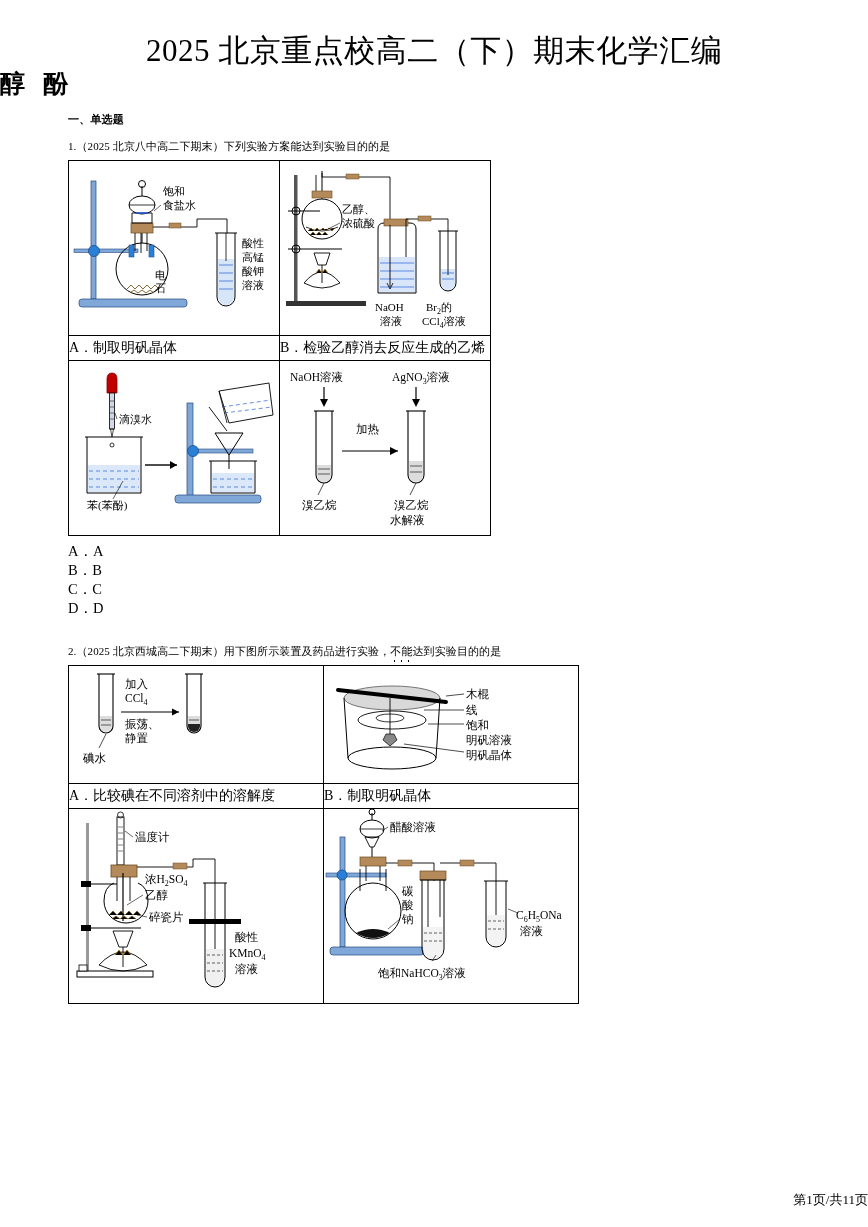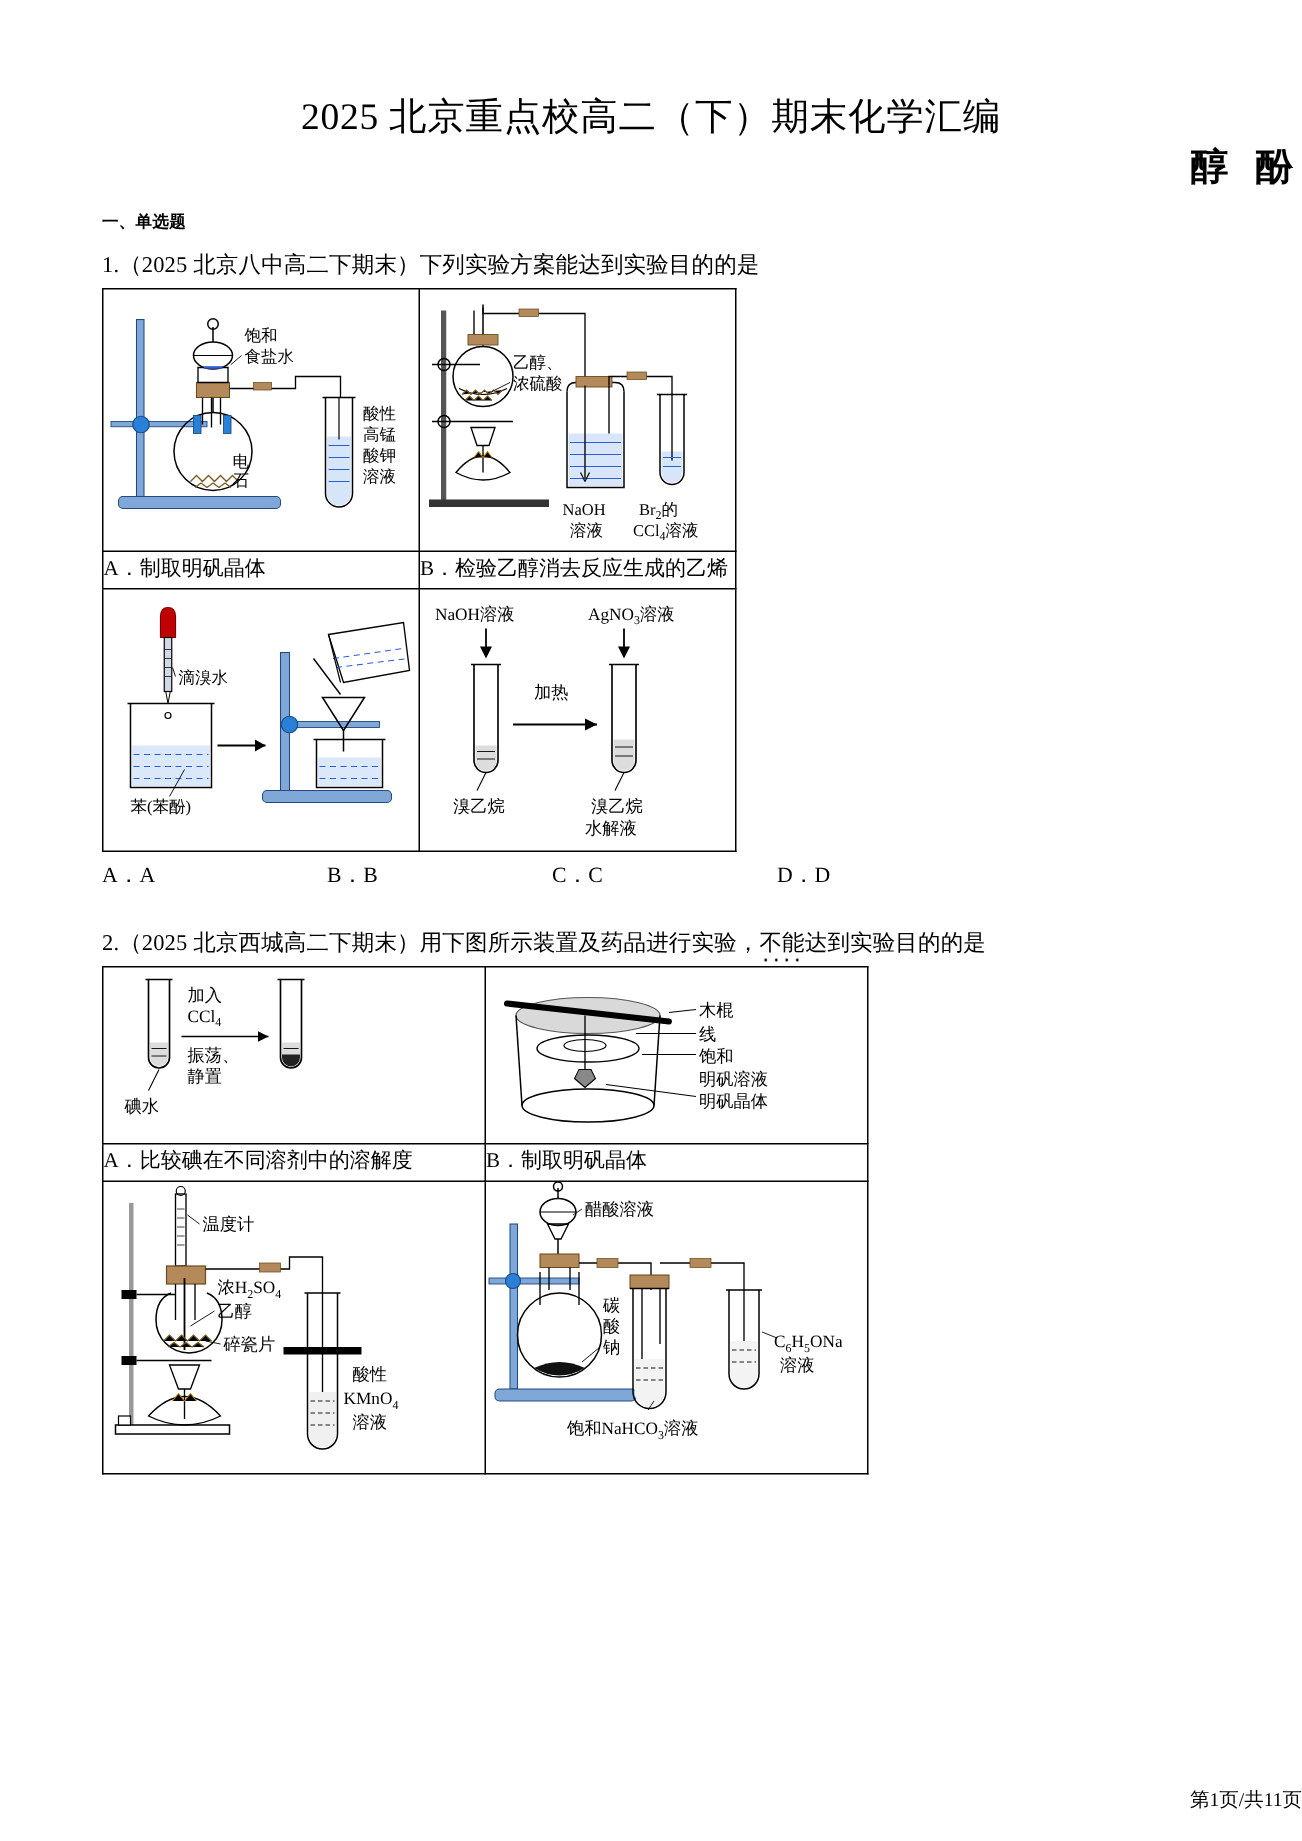--- a/index.html
+++ b/index.html
@@ -14,42 +14,42 @@
     overflow: hidden;
   }
   .page {
     position: relative;
     width: 868px;
     height: 1227px;
     padding: 0;
   }
   .doc-title {
     text-align: center;
-    font-size: 25px;
+    font-size: 31px;
     line-height: 34px;
     font-weight: normal;
     margin: 0;
-    padding-top: 62px;
+    padding-top: 34px;
     letter-spacing: 0.5px;
   }
   .doc-subtitle {
-    text-align: right;
+    text-align: left;
     font-size: 25px;
     line-height: 32px;
     margin: 0;
     letter-spacing: 6px;
   }
   .section-head {
     font-size: 11px;
     font-weight: bold;
     margin: 12px 14px 2px 68px;
     letter-spacing: 0.2px;
   }
   .q-stem {
-    font-size: 15px;
+    font-size: 11px;
     margin: 12px 0 6px 68px;
     letter-spacing: 0.1px;
   }
   .dotted-emph {
     border-bottom: none;
     position: relative;
     display: inline-block;
   }
   .dotted-emph::after {
     content: "";
@@ -83,20 +83,21 @@
   .t1 { width: 422px; }
   .t1 td { width: 211px; }
   .t2 { width: 510px; }
   .t2 td { width: 255px; }
 
   .choices-row {
     margin: 6px 0 0 68px;
     font-size: 14.5px;
     width: 700px;
     display: flex;
+    flex-direction: column;
   }
   .choices-row span { display: inline-block; }
   .ch { width: 150px; }
 
   .figure { position: absolute; inset: 0; }
   .figure svg { display: block; }
 
   .footer {
     position: absolute;
     left: 0; right: 0;

